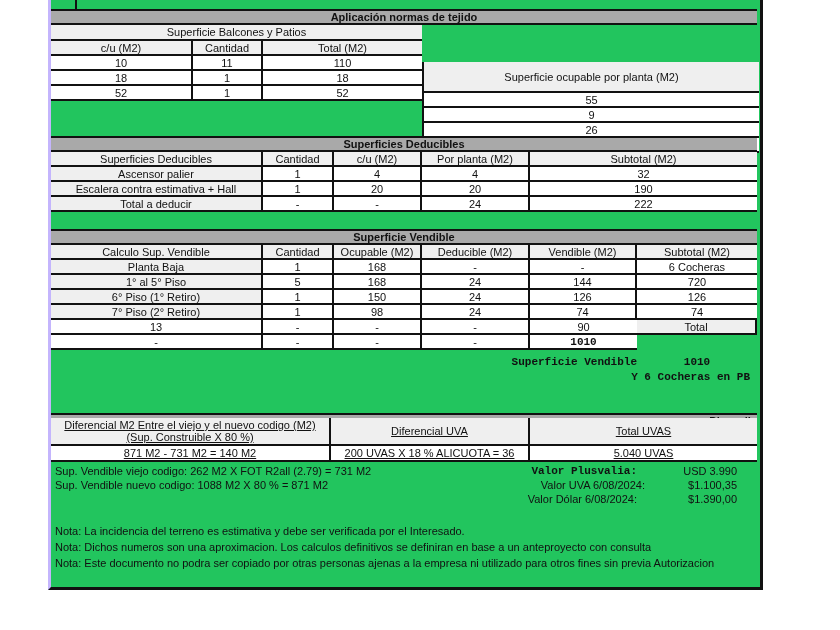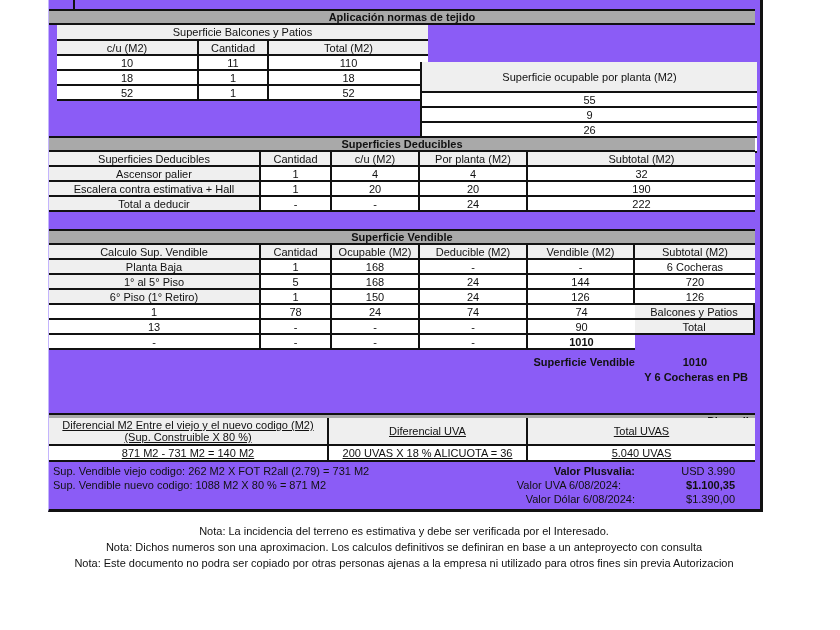--- a/index.html
+++ b/index.html
@@ -1,38 +1,38 @@
 <!DOCTYPE html>
 <html><head>
 <meta charset="utf-8">
 <style>
   * { box-sizing: border-box; margin: 0; padding: 0; }
   html,body { width:840px; height:630px; background:#ffffff; font-family:"Liberation Sans", sans-serif; color:#111; }
-  .doc { position:absolute; left:48px; top:0; width:715px; height:512px; background:#8b5cf6;
-         border-left:1px solid #c4b5fd; border-right:3px solid #111; border-bottom:3px solid #111; }
+  .doc { position:absolute; left:48px; top:0; width:715px; height:590px; background:#22c55e;
+         border-left:3px solid #c4b5fd; border-right:3px solid #111; border-bottom:3px solid #111; }
   .inner { position:relative; width:709px; height:587px; }
   .frag { position:absolute; background:#111; }
   .bar { position:absolute; left:0; width:706px; height:16px; background:#a9a9a9;
          border-top:2px solid #111; border-bottom:2px solid #111;
          font-size:11px; font-weight:bold; text-align:center; line-height:12px; }
   .grid { position:absolute; display:grid; }
   .c { display:flex; align-items:center; justify-content:center; font-size:11px; line-height:12px;
        border-right:2px solid #111; border-bottom:2px solid #111; background:#fff; overflow:hidden; text-align:center; }
   .hd, .lab { background:#efefef; }
   .nr { border-right:none; }
   .span3 { grid-column:1 / -1; }
-  .b { font-weight:bold; }
+  .b { font-weight:bold;font-family:Liberation Mono, monospace; }
   .abs { position:absolute; font-size:11px; line-height:13px; }
   .r { text-align:right; }
-  .g1l { left:0; top:25px; width:371px; grid-template-columns:142px 70px 159px; grid-template-rows:16px 15px 15px 15px 15px;padding-left:8px; }
+  .g1l { left:0; top:25px; width:371px; grid-template-columns:142px 70px 159px; grid-template-rows:16px 15px 15px 15px 15px; }
   .g1r { left:371px; top:25px; width:335px; grid-template-columns:335px; grid-template-rows:31px 15px 15px 15px 15px; border-left:2px solid #111;margin-top:37px; }
   .g2  { left:0; top:152px; width:706px; grid-template-columns:212px 71px 88px 108px 227px; grid-auto-rows:15px; }
   .g3  { left:0; top:245px; width:706px; grid-template-columns:212px 71px 88px 108px 107px 120px; grid-auto-rows:15px; }
   .g4  { left:0; top:418px; width:706px; grid-template-columns:280px 199px 227px; grid-template-rows:28px 16px;text-decoration:underline; }
-  .notes { position:absolute; left:4px; top:523px; width:702px; font-size:11px; line-height:16px;text-align:center; }
+  .notes { position:absolute; left:4px; top:523px; width:702px; font-size:11px; line-height:16px; }
 </style>
 </head>
 <body>
 
 <div class="doc">
   <div class="inner">
 
     <div class="frag" style="left:24px; top:0; width:2px; height:9px;"></div>
 
     <div class="bar" style="top:9px;">Aplicación normas de tejido</div>
@@ -110,27 +110,27 @@
       <div class="c">144</div>
       <div class="c nr">720</div>
 
       <div class="c lab">6° Piso (1° Retiro)</div>
       <div class="c">1</div>
       <div class="c">150</div>
       <div class="c">24</div>
       <div class="c">126</div>
       <div class="c nr">126</div>
 
+      <div class="c lab">7° Piso (2° Retiro)</div>
       <div class="c">1</div>
-      <div class="c">78</div>
+      <div class="c">98</div>
       <div class="c">24</div>
       <div class="c">74</div>
       <div class="c nr">74</div>
 
-      <div class="c lab">Balcones y Patios</div>
       <div class="c">13</div>
       <div class="c">-</div>
       <div class="c">-</div>
       <div class="c">-</div>
       <div class="c nr">90</div>
 
       <div class="c lab">Total</div>
       <div class="c">-</div>
       <div class="c">-</div>
       <div class="c">-</div>
@@ -154,22 +154,22 @@
       <div class="c">871 M2 - 731 M2 = 140 M2</div>
       <div class="c">200 UVAS X 18 % ALICUOTA = 36</div>
       <div class="c nr">5.040 UVAS</div>
     </div>
 
     <div class="abs" style="left:4px; top:465px;">Sup. Vendible viejo codigo: 262 M2 X FOT R2all (2.79) = 731 M2</div>
     <div class="abs" style="left:4px; top:479px;">Sup. Vendible nuevo codigo: 1088 M2 X 80 % = 871 M2</div>
 
     <div class="abs b r" style="left:350px; top:465px; width:236px;">Valor Plusvalia:</div>
     <div class="abs r" style="left:586px; top:465px; width:100px;">USD 3.990</div>
-    <div class="abs r" style="left:336px; top:479px; width:236px;text-align:right;">Valor UVA 6/08/2024:</div>
-    <div class="abs r" style="left:586px; top:479px; width:100px;font-weight:bold;">$1.100,35</div>
+    <div class="abs r" style="left:358px; top:479px; width:236px;text-align:right;">Valor UVA 6/08/2024:</div>
+    <div class="abs r" style="left:586px; top:479px; width:100px;">$1.100,35</div>
     <div class="abs r" style="left:350px; top:493px; width:236px;">Valor Dólar 6/08/2024:</div>
     <div class="abs r" style="left:586px; top:493px; width:100px;">$1.390,00</div>
 
     <div class="notes">
       <div>Nota: La incidencia del terreno es estimativa y debe ser verificada por el Interesado.</div>
       <div>Nota: Dichos numeros son una aproximacion. Los calculos definitivos se definiran en base a un anteproyecto con consulta</div>
       <div>Nota: Este documento no podra ser copiado por otras personas ajenas a la empresa ni utilizado para otros fines sin previa Autorizacion</div>
     </div>
 
   </div>

